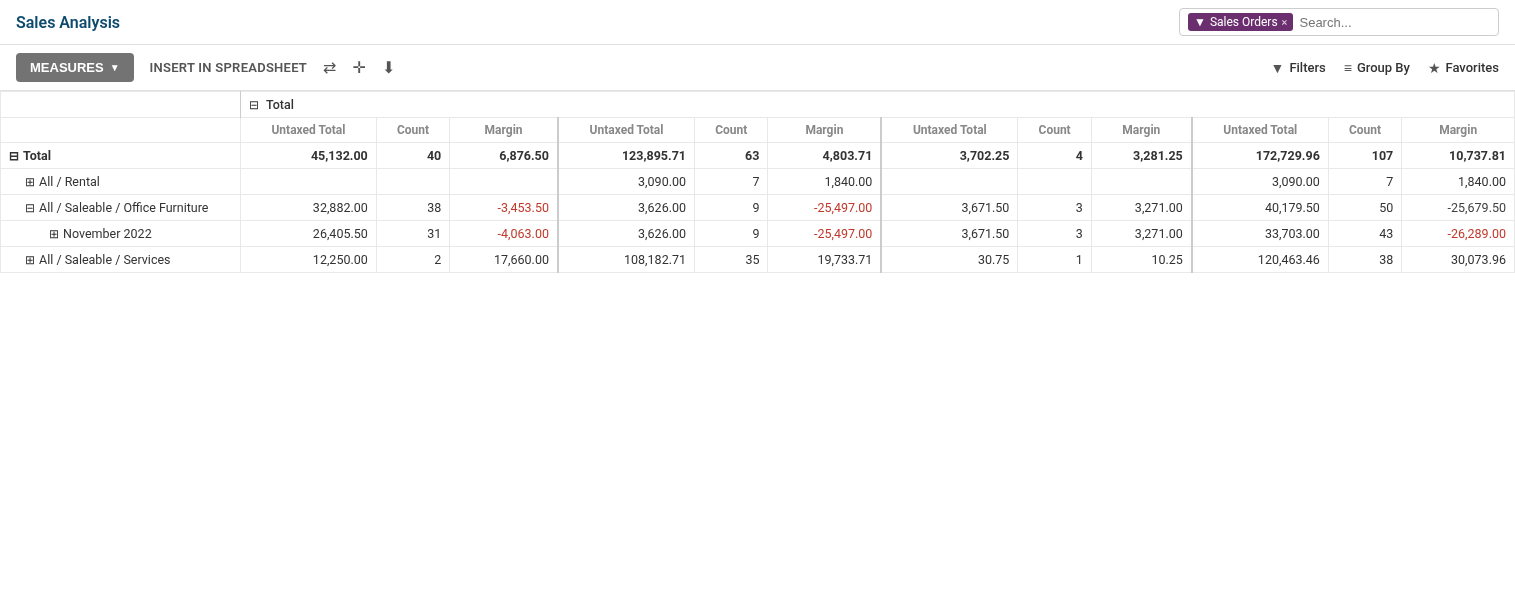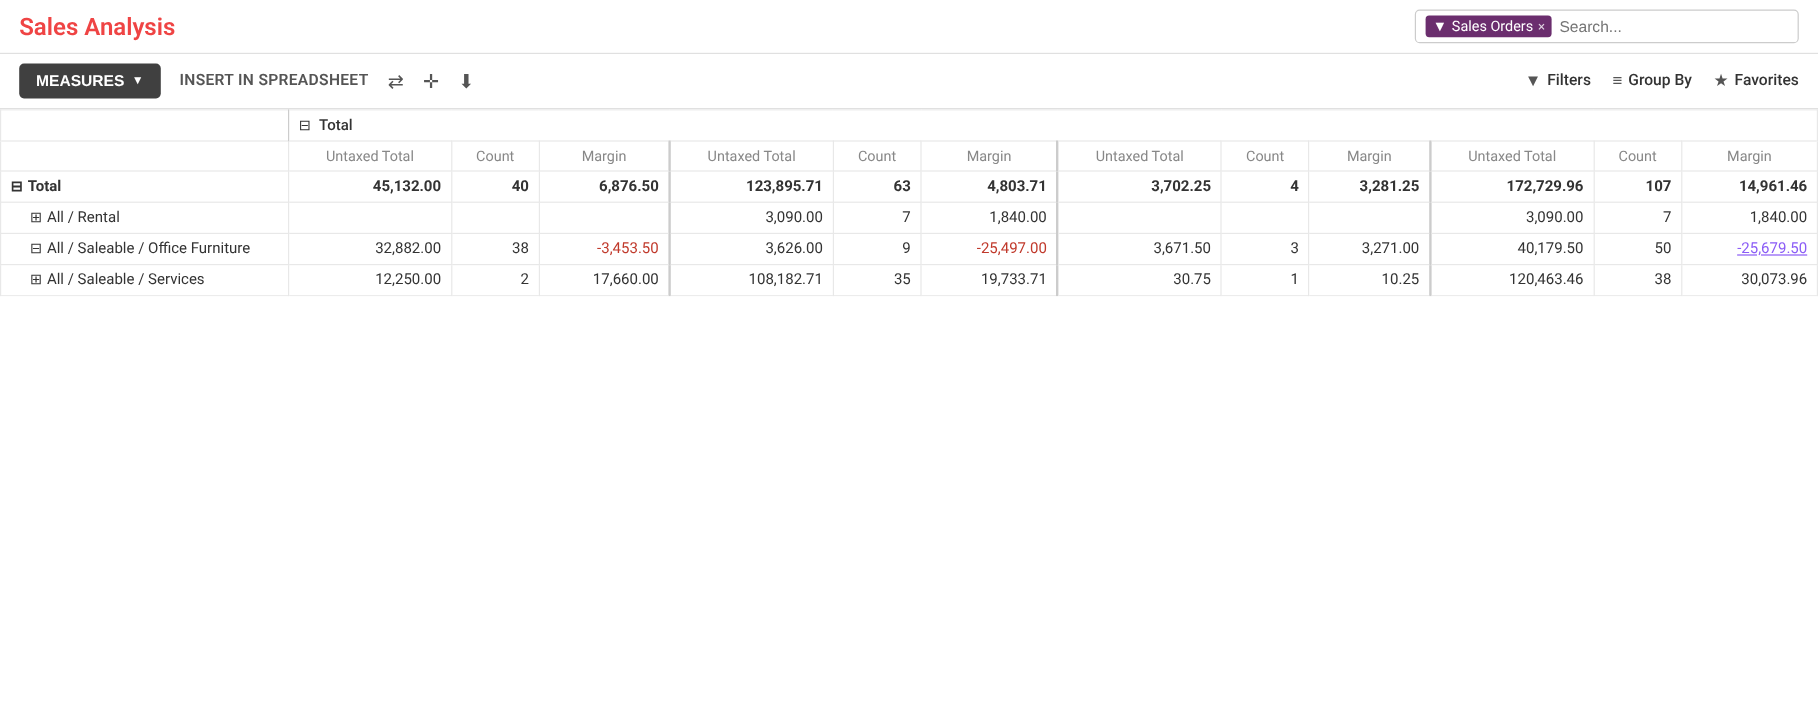--- a/index.html
+++ b/index.html
@@ -6,23 +6,23 @@
     body { font-family: -apple-system, BlinkMacSystemFont, 'Segoe UI', Roboto, sans-serif; font-size: 13px; background: #fff; color: #333; }
 
     .top-bar {
       display: flex;
       align-items: center;
       padding: 8px 16px;
       border-bottom: 1px solid #e0e0e0;
       gap: 12px;
     }
     .page-title {
-      font-size: 20px;
+      font-size: 16px;
       font-weight: 600;
-      color: #ef4444;
+      color: #0c4a6e;
       margin-right: auto;
     }
     .search-bar {
       display: flex;
       align-items: center;
       border: 1px solid #ccc;
       border-radius: 4px;
       padding: 4px 8px;
       min-width: 320px;
       gap: 6px;
@@ -52,21 +52,21 @@
     }
 
     .toolbar {
       display: flex;
       align-items: center;
       padding: 8px 16px;
       border-bottom: 1px solid #e0e0e0;
       gap: 16px;
     }
     .btn-measures {
-      background: #404040;
+      background: #737373;
       color: #fff;
       border: none;
       border-radius: 4px;
       padding: 7px 14px;
       font-size: 13px;
       font-weight: 600;
       cursor: pointer;
       display: flex;
       align-items: center;
       gap: 6px;
@@ -117,21 +117,21 @@
       background: #fff;
       font-weight: 500;
       text-align: center;
       vertical-align: middle;
     }
     .pivot-table thead tr:first-child th {
       border-bottom: none;
     }
     .pivot-table thead tr.col-header-row th {
       color: #888;
-      font-weight: 400;
+      font-weight: 700;
       font-size: 12px;
     }
     .pivot-table tbody td {
       vertical-align: middle;
     }
     .pivot-table td.row-header {
       text-align: left;
       background: #fff;
     }
     .pivot-table td.number {
@@ -231,21 +231,21 @@
           <td class="number">40</td>
           <td class="number" style="border-right: 2px solid rgb(204, 204, 204);">6,876.50</td>
           <td class="number">123,895.71</td>
           <td class="number">63</td>
           <td class="number" style="border-right: 2px solid rgb(204, 204, 204);">4,803.71</td>
           <td class="number">3,702.25</td>
           <td class="number">4</td>
           <td class="number" style="border-right: 2px solid rgb(204, 204, 204);">3,281.25</td>
           <td class="number">172,729.96</td>
           <td class="number">107</td>
-          <td class="number">14,961.46</td>
+          <td class="number">10,737.81</td>
         </tr>
         <tr>
           <td class="row-header row-indent-1"><span class="expand-icon">⊞</span><span>All / Rental</span></td>
           <td class="number"></td>
           <td class="number"></td>
           <td class="number" style="border-right: 2px solid rgb(204, 204, 204);"></td>
           <td class="number">3,090.00</td>
           <td class="number">7</td>
           <td class="number" style="border-right: 2px solid rgb(204, 204, 204);">1,840.00</td>
           <td class="number"></td>
@@ -261,21 +261,36 @@
           <td class="number">38</td>
           <td class="number" style="border-right: 2px solid rgb(204, 204, 204); color: rgb(192, 57, 43); margin-left: 24px;">-3,453.50</td>
           <td class="number">3,626.00</td>
           <td class="number">9</td>
           <td class="number" style="border-right: 2px solid rgb(204, 204, 204); color: rgb(192, 57, 43);">-25,497.00</td>
           <td class="number">3,671.50</td>
           <td class="number">3</td>
           <td class="number" style="border-right: 2px solid rgb(204, 204, 204);">3,271.00</td>
           <td class="number">40,179.50</td>
           <td class="number">50</td>
-          <td class="number" style="color: #8b5cf6; text-decoration: underline;">-25,679.50</td>
+          <td class="number" style="color: #404040;">-25,679.50</td>
+        </tr>
+        <tr>
+          <td class="row-header row-indent-2"><span class="expand-icon">⊞</span><span>November 2022</span></td>
+          <td class="number">26,405.50</td>
+          <td class="number">31</td>
+          <td class="number" style="border-right: 2px solid rgb(204, 204, 204); color: rgb(192, 57, 43);">-4,063.00</td>
+          <td class="number">3,626.00</td>
+          <td class="number">9</td>
+          <td class="number" style="border-right: 2px solid rgb(204, 204, 204); color: rgb(192, 57, 43);">-25,497.00</td>
+          <td class="number">3,671.50</td>
+          <td class="number">3</td>
+          <td class="number" style="border-right: 2px solid rgb(204, 204, 204);">3,271.00</td>
+          <td class="number">33,703.00</td>
+          <td class="number">43</td>
+          <td class="number" style="color: rgb(192, 57, 43);">-26,289.00</td>
         </tr>
         <tr>
           <td class="row-header row-indent-1"><span class="expand-icon">⊞</span><span>All / Saleable / Services</span></td>
           <td class="number">12,250.00</td>
           <td class="number">2</td>
           <td class="number" style="border-right: 2px solid rgb(204, 204, 204);">17,660.00</td>
           <td class="number">108,182.71</td>
           <td class="number">35</td>
           <td class="number" style="border-right: 2px solid rgb(204, 204, 204);">19,733.71</td>
           <td class="number">30.75</td>

